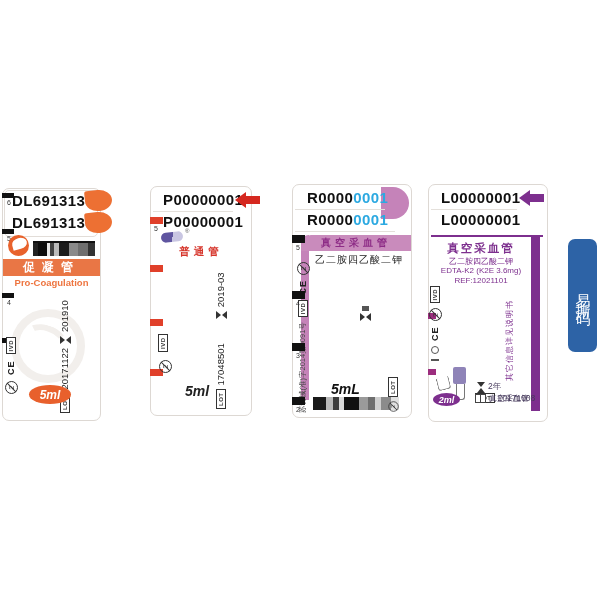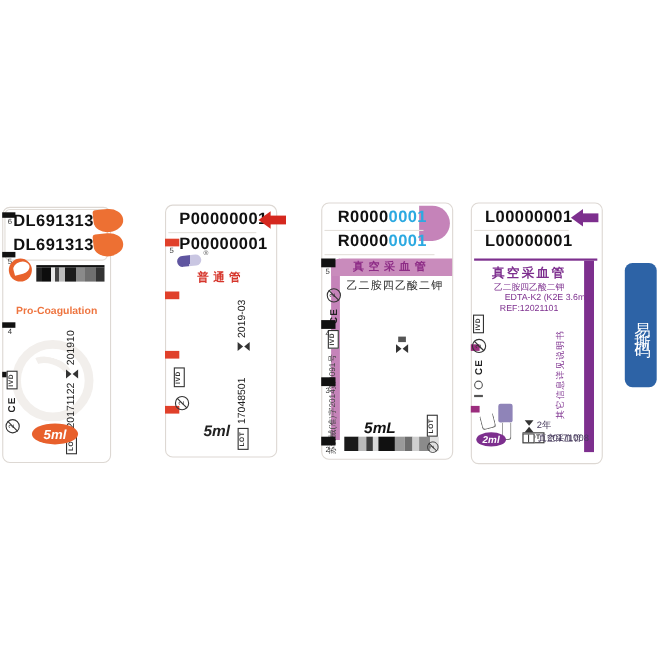--- a/index.html
+++ b/index.html
@@ -75,20 +75,22 @@
     <div class="tick" style="left:-1px;top:40px;width:12px;height:5px;"></div>
     <div class="ticknum" style="left:4px;top:46px;">5</div>
     <div class="tick" style="left:-1px;top:104px;width:12px;height:5px;"></div>
     <div class="ticknum" style="left:4px;top:110px;">4</div>
     <div class="tick" style="left:-1px;top:149px;width:12px;height:5px;"></div>
     <div class="ticknum" style="left:4px;top:155px;">3</div>
 
     <div class="logo" style="left:5px;top:46px;"></div>
     <div class="strip" style="left:30px;top:52px;width:62px;"></div>
 
+    <div style="position:absolute;left:0;top:70px;width:100%;height:17px;background:#e97645;color:#fff;
+                font-size:12px;font-weight:bold;letter-spacing:7px;text-align:center;line-height:17px;">促凝管</div>
     <div style="position:absolute;left:0;top:88px;width:100%;text-align:center;color:#ee7540;
                 font-size:9.5px;font-weight:600;">Pro-Coagulation</div>
 
     <div class="wm" style="left:8px;top:120px;"></div>
 
     <div class="vline" style="left:14px;top:193px;gap:6px;">
       <span class="su">2</span>
       <span class="ce">CE</span>
       <span class="ivdbox">IVD</span>
     </div>
@@ -200,21 +202,21 @@
     <div class="arrow" style="--c:#7d2f8e;left:90px;top:5px;"></div>
     <div class="sep" style="left:2px;top:24px;width:86px;"></div>
     <div class="serial" style="left:12px;top:26px;">L00000001</div>
 
     <div style="position:absolute;left:2px;top:50px;width:112px;height:2px;background:#7d2f8e;"></div>
     <div style="position:absolute;left:102px;top:52px;width:9px;height:174px;background:#7d2f8e;"></div>
 
     <div style="position:absolute;left:0;top:56px;width:104px;text-align:center;color:#7d2f8e;
                 font-size:11.5px;font-weight:bold;letter-spacing:2px;">真空采血管</div>
     <div style="position:absolute;left:0;top:71px;width:104px;text-align:center;color:#7d2f8e;font-size:8px;">乙二胺四乙酸二钾</div>
-    <div style="position:absolute;left:18px;top:81px;width:104px;text-align:center;color:#7d2f8e;font-size:8px;">EDTA-K2 (K2E 3.6mg)</div>
+    <div style="position:absolute;left:0;top:81px;width:104px;text-align:center;color:#7d2f8e;font-size:8px;">EDTA-K2 (K2E 3.6mg)</div>
     <div style="position:absolute;left:0;top:91px;width:104px;text-align:center;color:#7d2f8e;font-size:8px;">REF:12021101</div>
 
     <div class="vline" style="left:87px;top:184px;font-size:8px;color:#7d2f8e;letter-spacing:1px;">
       <span>其它信息详见说明书</span>
     </div>
 
     <div class="tick" style="left:-1px;top:128px;width:8px;height:6px;background:#9c2d7e;"></div>
     <div class="tick" style="left:-1px;top:184px;width:8px;height:6px;background:#9c2d7e;"></div>
 
     <div class="vline" style="left:12px;top:164px;gap:5px;">

